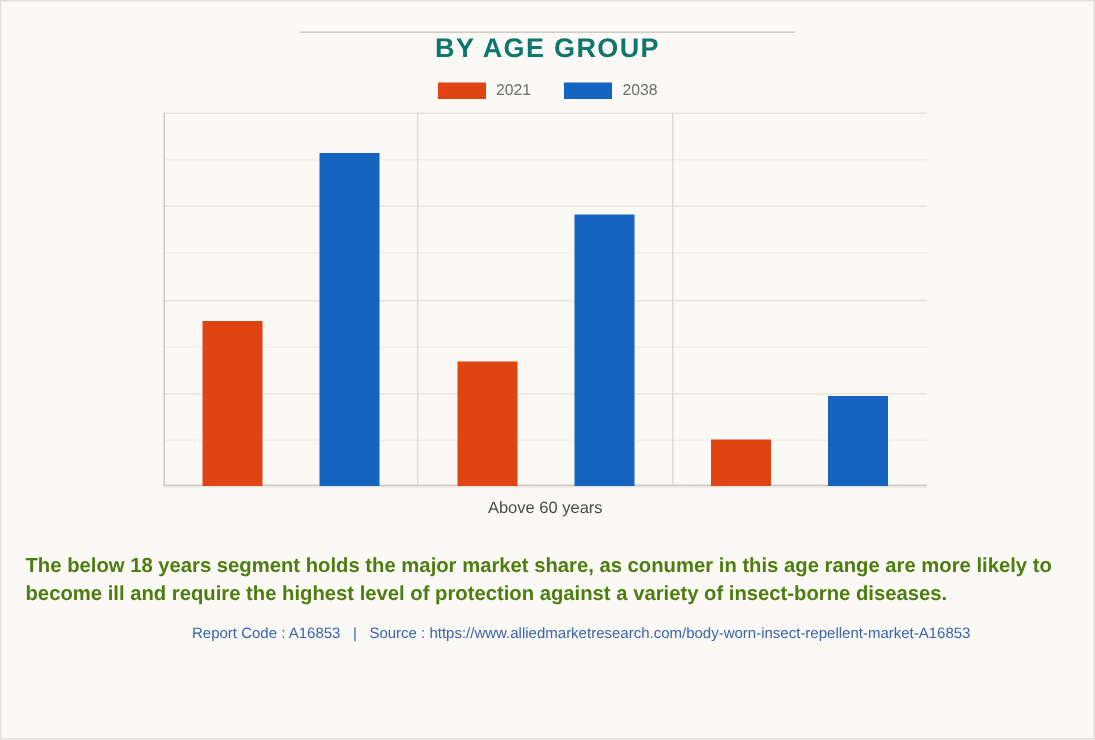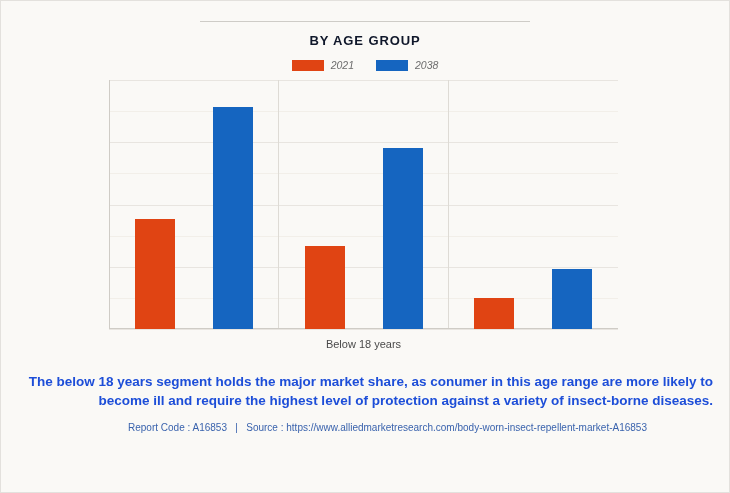--- a/index.html
+++ b/index.html
@@ -36,35 +36,33 @@
     color: #3b3b3b;
     line-height: 1.2;
   }
   .title-rule {
     width: 330px;
     height: 1px;
     background: #ceccc7;
     margin: 9px auto 0 auto;
   }
   .chart-subtitle {
-    margin-top: 11px;
-    font-size: 13px;
+    font-size: 18px;
     font-weight: bold;
     letter-spacing: 0.9px;
-    color: #0f172a;
+    color: #0f766e;
   }
 
   
   .legend {
     margin-top: 11px;
     display: flex;
     justify-content: center;
     align-items: flex-end;
     gap: 22px;
-    font-style: italic;
   }
   .legend-item {
     display: flex;
     align-items: center;
     gap: 7px;
   }
   .legend-swatch {
     width: 32px;
     height: 11px;
     display: block;
@@ -158,24 +156,24 @@
   .cat-label {
     flex: 1 1 0;
     text-align: center;
     font-size: 11px;
     color: #4a4a4a;
   }
 
   
   .description {
     margin: 22px 16px 0 16px;
-    text-align: right;
+    text-align: left;
     font-size: 13.5px;
     font-weight: bold;
-    color: #1d4ed8;
+    color: #4d7c0f;
     line-height: 1.42;
   }
   .source {
     margin-top: 12px;
     text-align: center;
     font-size: 10px;
     color: #3a63ad;
     margin-left: 45px;
   }
   .source .sep-pipe { color: #3a63ad; }
@@ -227,21 +225,21 @@
             <div class="bar s2021" style="height: 83.415px; background: rgb(224, 68, 19);"></div>
             <div class="bar s2031" style="height: 180.836px; background: rgb(21, 101, 192);"></div>
           </div>
           <div class="group">
             <div class="bar s2021" style="height: 31.125px; background: rgb(224, 68, 19);"></div>
             <div class="bar s2031" style="height: 60.3825px; background: rgb(21, 101, 192);"></div>
           </div>
         </div>
     </div>
     <div class="cat-labels" id="catLabels">
-        <div class="cat-label">Below 18 years</div>
+        <div class="cat-label">Above 60 years</div>
       </div>
   </div>
 
   <div class="description">The below 18 years segment holds the major market share, as conumer in this age range are more likely to become ill and require the highest level of protection against a variety of insect-borne diseases.</div>
   <div class="source">
     <span>Report Code : A16853</span>
     <span class="sep-pipe">&nbsp;&nbsp;|&nbsp;&nbsp;</span>
     <span>Source : https://www.alliedmarketresearch.com/body-worn-insect-repellent-market-A16853</span>
   </div>
 

